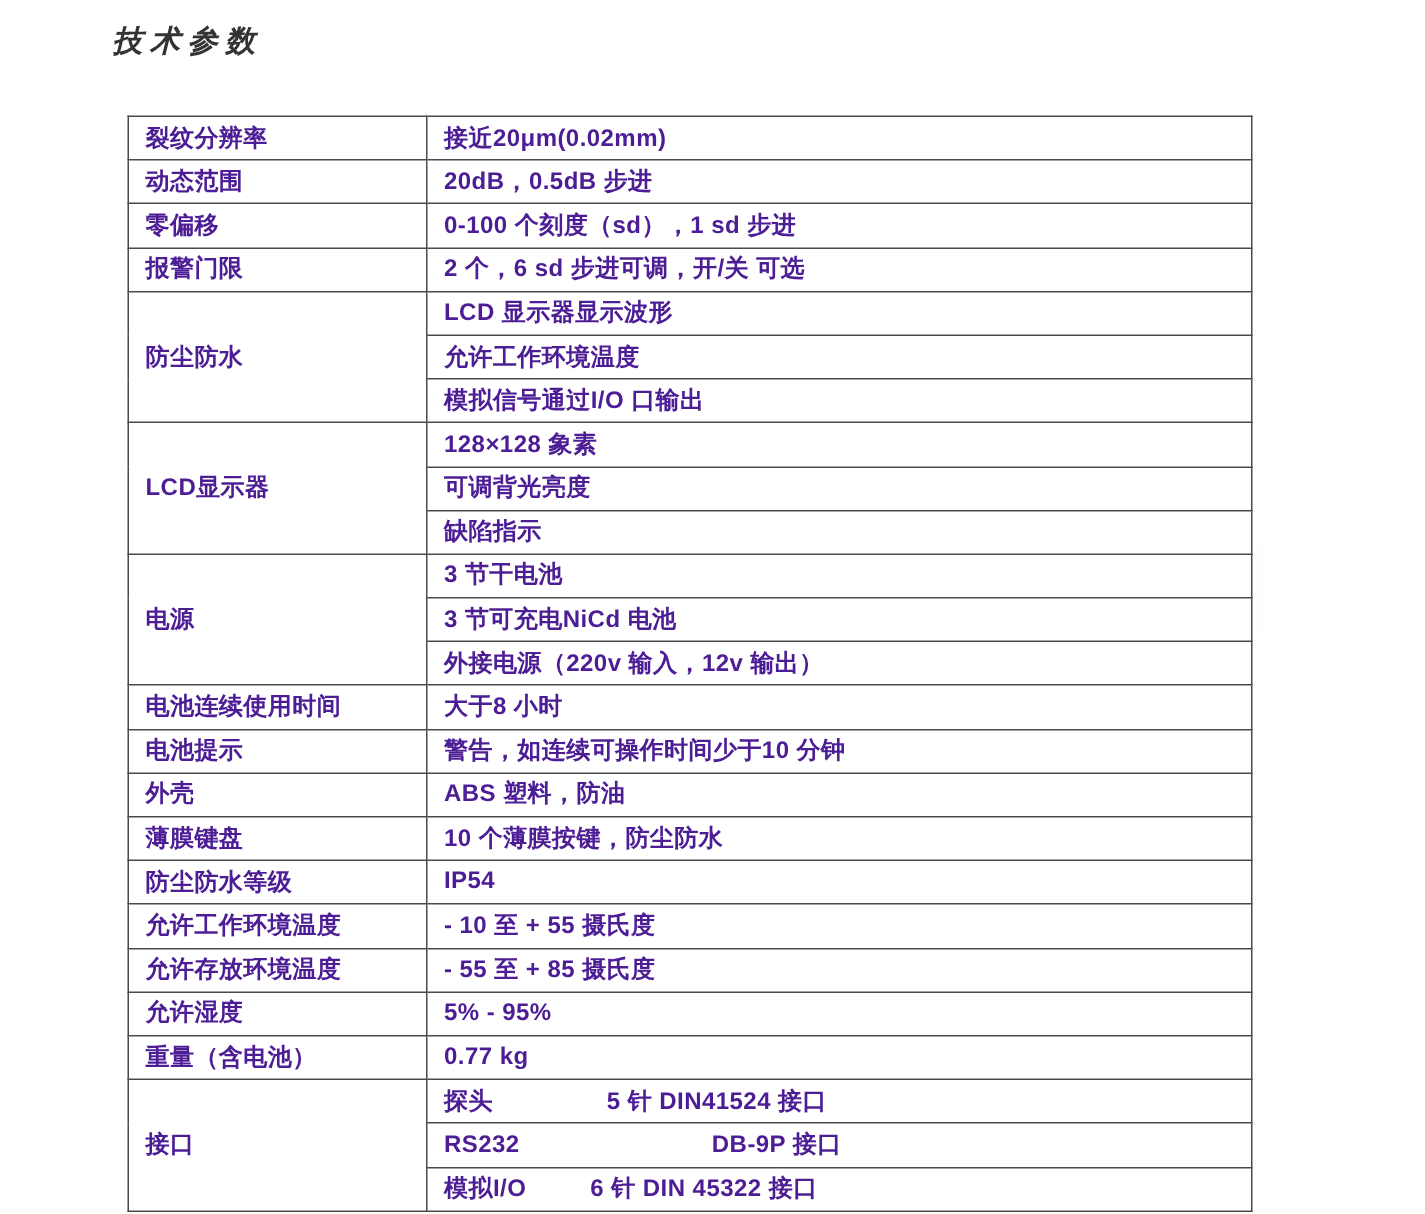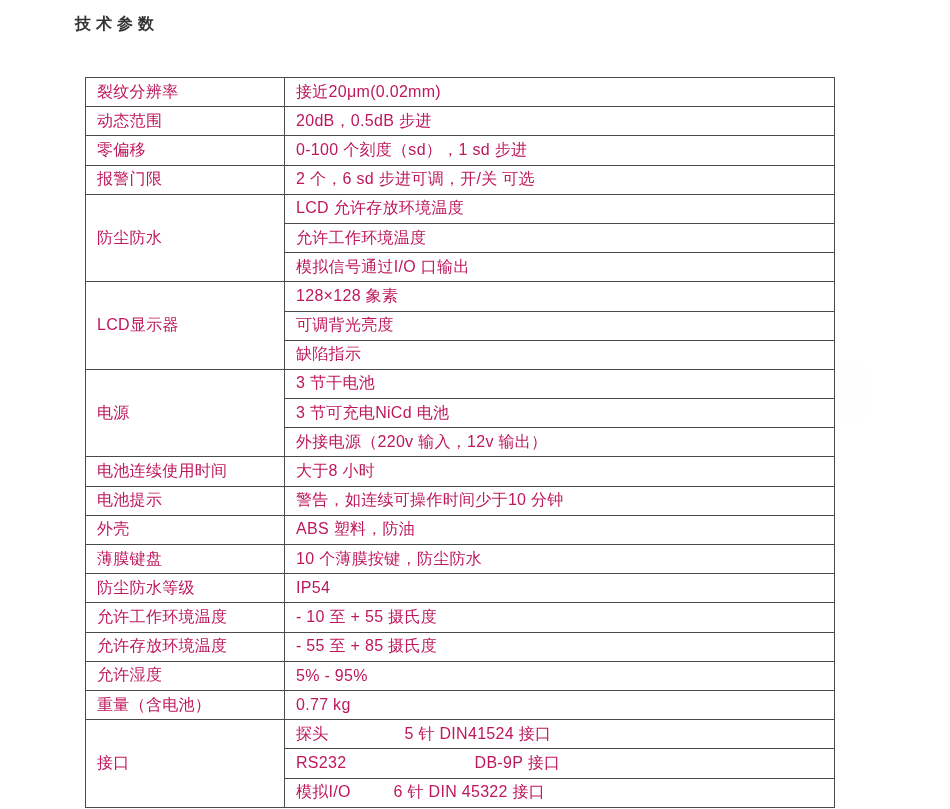--- a/index.html
+++ b/index.html
@@ -13,44 +13,45 @@
     position: relative;
     overflow: hidden;
     font-family: "Liberation Sans", "DejaVu Sans", sans-serif;
     color: #3a3a3a;
   }
   .page-title {
     position: absolute;
     left: 75px;
     top: 14px;
     margin: 0;
-    font-size: 16px;
+    font-size: 20px;
     font-weight: bold;
     letter-spacing: 5px;
     color: #333333;
+    font-style: italic;
   }
   table.spec-table {
     position: absolute;
     left: 85px;
     top: 77px;
     width: 750px;
     border-collapse: collapse;
     table-layout: fixed;
   }
   table.spec-table td {
     border: 1px solid #4a4a4a;
     height: 28.2px;
     font-size: 16px;
-    font-weight: 400;
+    font-weight: 700;
     letter-spacing: 0.3px;
     vertical-align: middle;
     padding: 0 4px 0 11px;
     white-space: pre;
     overflow: hidden;
-    color: #be185d;
+    color: #4c1d95;
     background: #ffffff;
   }
   td.param-cell {
     width: 183px;
   }
   td.value-cell {
     padding-left: 12px;
     margin-left: 10px;
   }
   
@@ -84,21 +85,21 @@
       <tr>
         <td class="param-cell" rowspan="1">零偏移</td>
         <td class="value-cell">0-100 个刻度（sd），1 sd 步进</td>
       </tr>
       <tr>
         <td class="param-cell" rowspan="1">报警门限</td>
         <td class="value-cell">2 个，6 sd 步进可调，开/关 可选</td>
       </tr>
       <tr>
         <td class="param-cell" rowspan="3">防尘防水</td>
-        <td class="value-cell">LCD 允许存放环境温度</td>
+        <td class="value-cell">LCD 显示器显示波形</td>
       </tr>
       <tr>
         <td class="value-cell">允许工作环境温度</td>
       </tr>
       <tr>
         <td class="value-cell">模拟信号通过I/O 口输出</td>
       </tr>
       <tr>
         <td class="param-cell" rowspan="3">LCD显示器</td>
         <td class="value-cell">128×128 象素</td>

